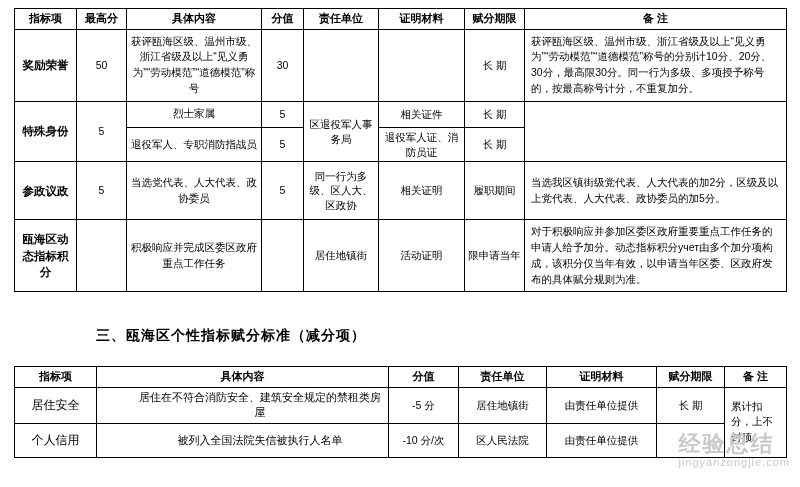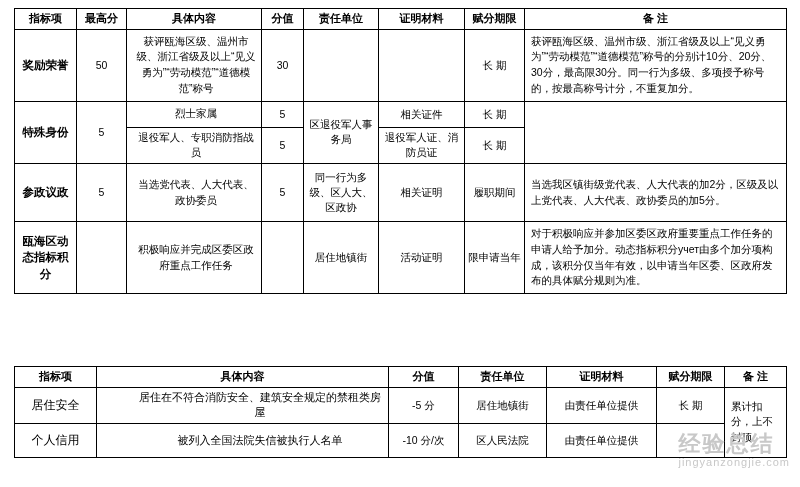--- a/index.html
+++ b/index.html
@@ -51,21 +51,20 @@
     font-size: 11.5px;
   }
   .t1 td.remark {
     text-align: left;
     padding: 4px 6px;
     line-height: 1.5;
     margin-top: 47px;
   }
   .t1 td.content {
     line-height: 1.5;
-    padding-left: 7px;
   }
   .section-title {
     position: absolute;
     left: 96px;
     top: 327px;
     font-size: 14px;
     font-weight: bold;
     letter-spacing: 1px;
   }
   .t2 {
@@ -188,20 +187,21 @@
         <td class="content">积极响应并完成区委区政府重点工作任务</td>
         <td></td>
         <td>居住地镇街</td>
         <td>活动证明</td>
         <td>限申请当年</td>
         <td class="remark">对于积极响应并参加区委区政府重要重点工作任务的申请人给予加分。动态指标积分учет由多个加分项构成，该积分仅当年有效，以申请当年区委、区政府发布的具体赋分规则为准。</td>
       </tr>
     </tbody>
   </table>
 
+  <div class="section-title">三、瓯海区个性指标赋分标准（减分项）</div>
 
   <table class="grid t2">
     <colgroup>
       <col style="width:82px">
       <col style="width:292px">
       <col style="width:70px">
       <col style="width:88px">
       <col style="width:110px">
       <col style="width:68px">
       <col style="width:62px">

